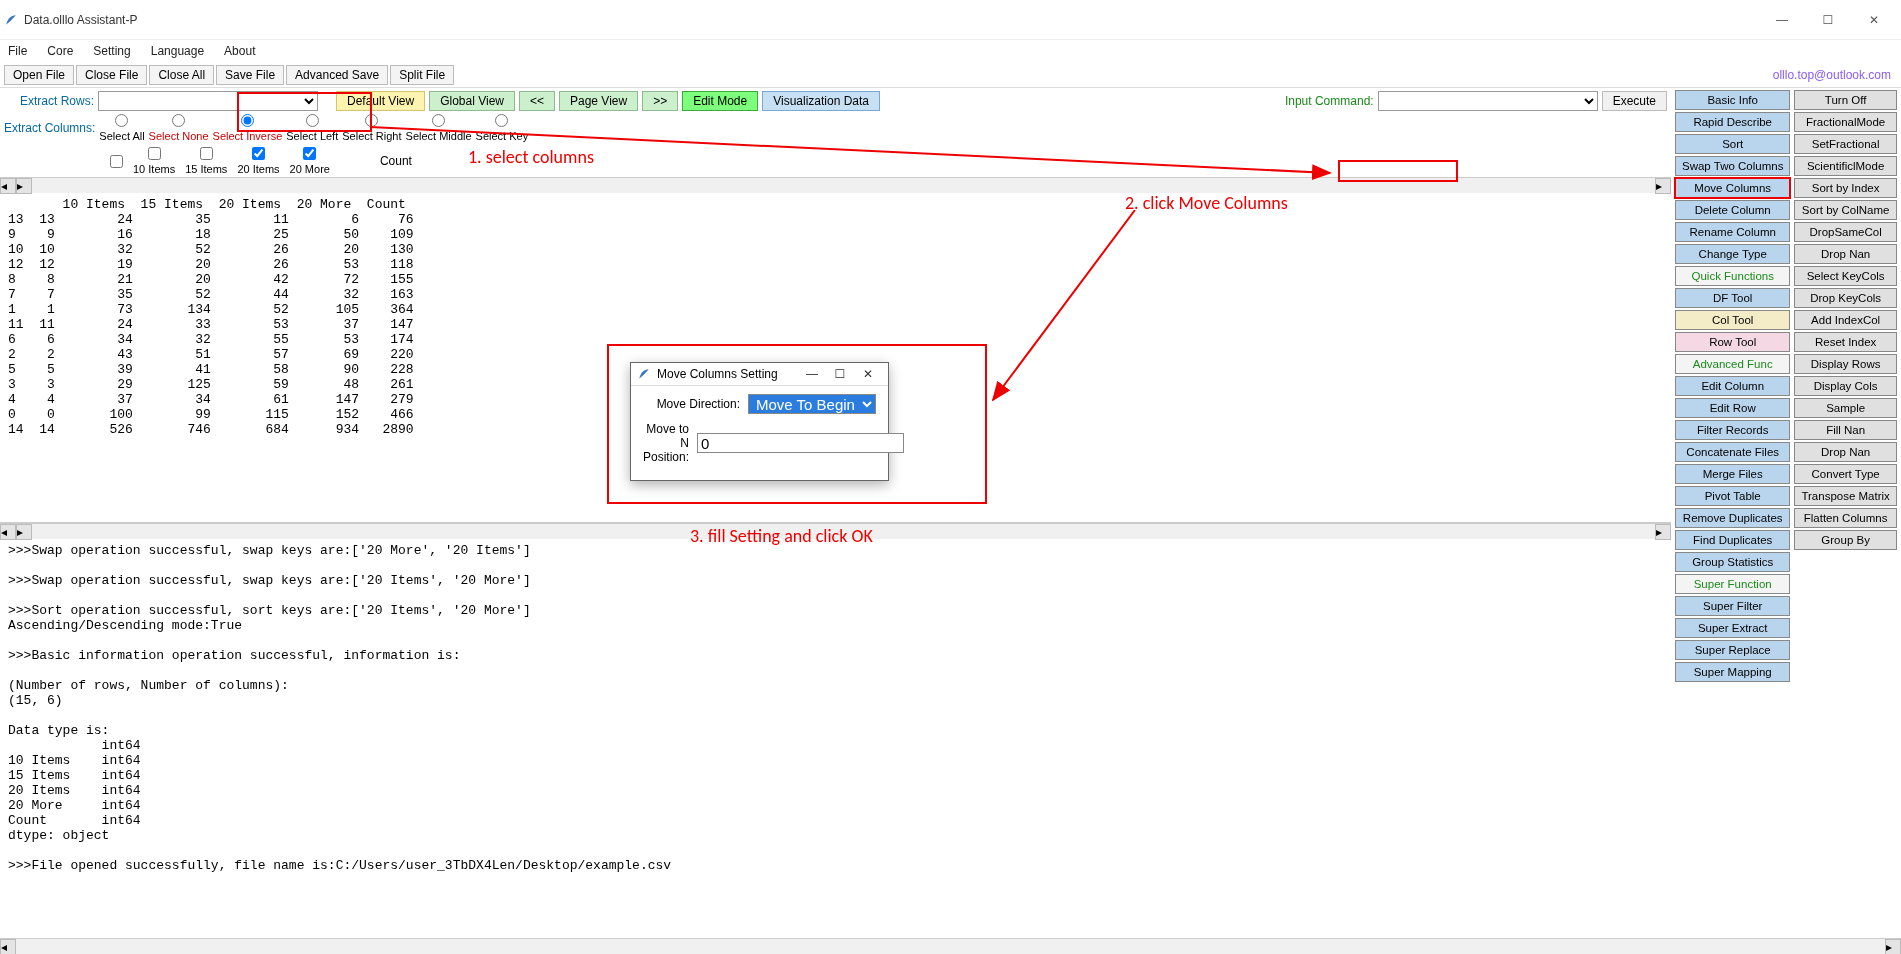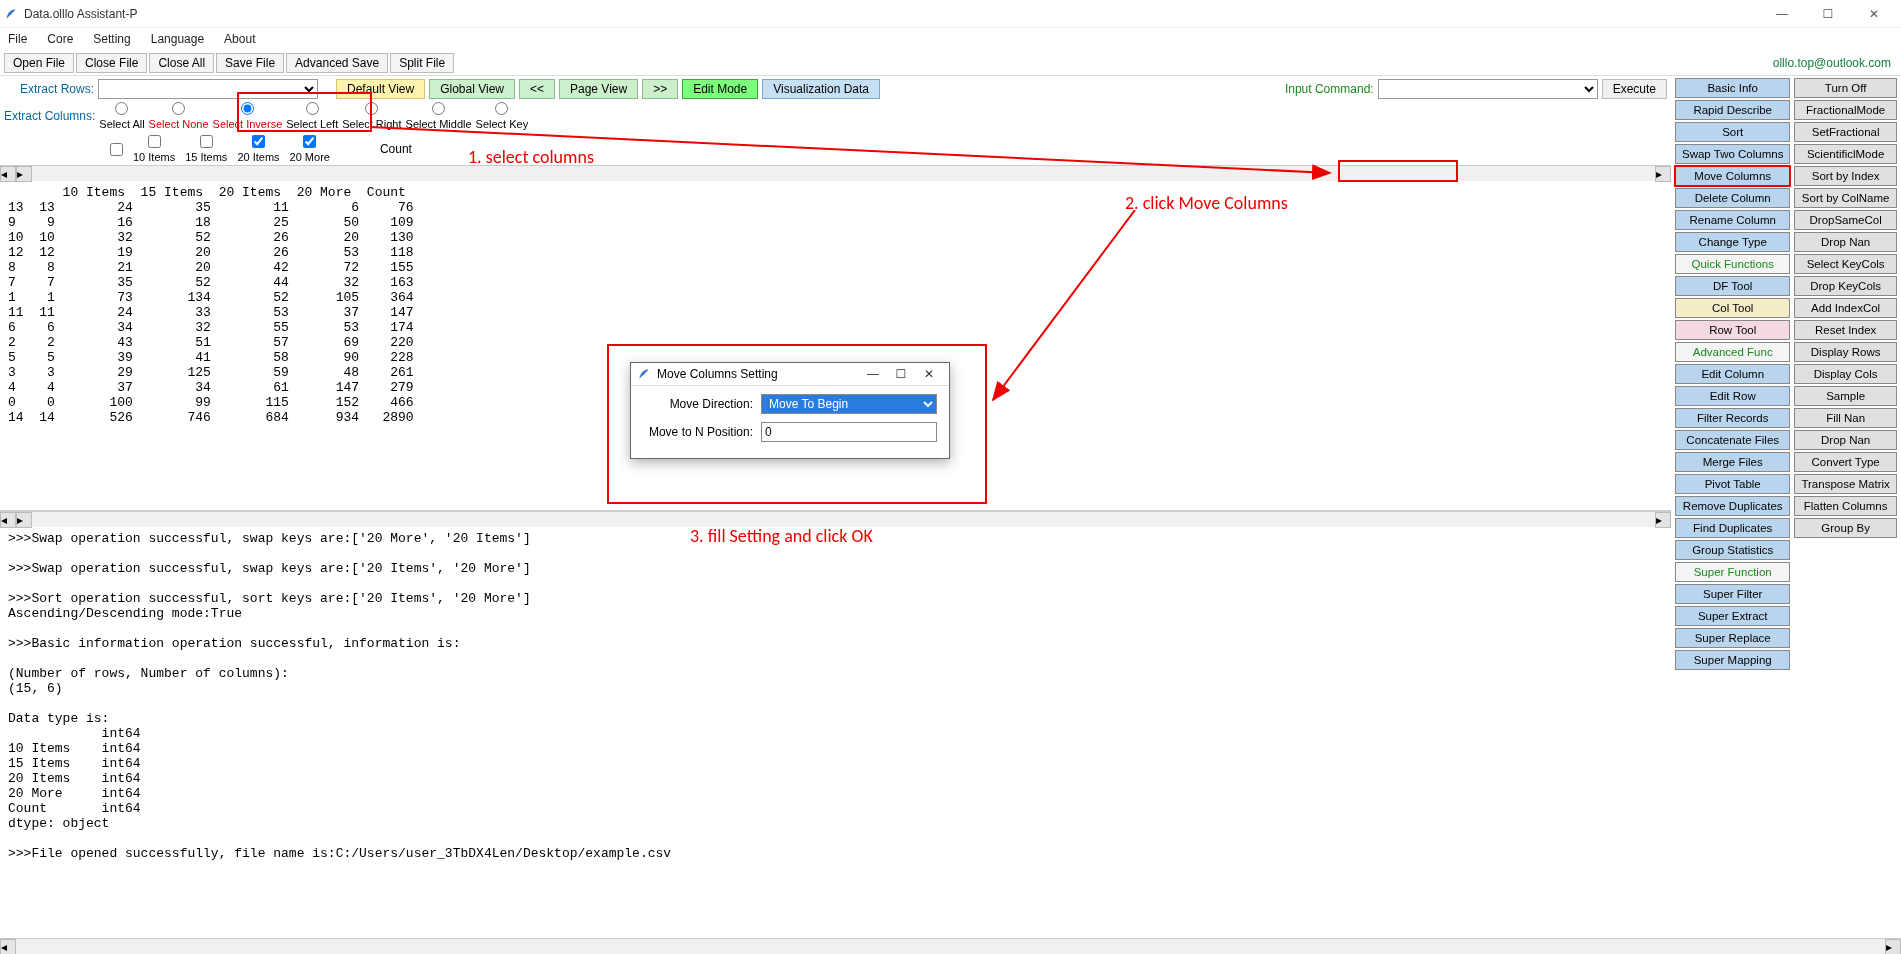--- a/index.html
+++ b/index.html
@@ -1,26 +1,26 @@
 <!DOCTYPE html>
 <html><head>
 <meta charset="utf-8">
 <style>
 * { box-sizing: border-box; font-family: "Segoe UI", Tahoma, sans-serif; }
 body { margin:0; padding:0; background:#fff; width:1901px; height:954px; overflow:hidden; position:relative; font-size:12px; }
-.titlebar { display:flex; align-items:center; height:28px; padding:0 4px; background:#fff; border-bottom:1px solid #eee; }
+.titlebar { display:flex; align-items:center; height:40px; padding:0 4px; background:#fff; border-bottom:1px solid #eee; }
 .titlebar .feather { width:14px; height:14px; margin-right:6px; }
 .titlebar .title { font-size:12px; color:#333; flex:0 0 auto; }
 .titlebar .spacer { flex:1; }
 .titlebar .winbtn { width:46px; height:28px; display:flex; align-items:center; justify-content:center; color:#555; }
 .menubar { display:flex; align-items:center; height:22px; padding:0 4px; gap:12px; font-size:12px; color:#222; }
 .menubar span { padding:0 4px; }
 .toolbar { display:flex; align-items:center; height:26px; padding:2px 4px; gap:2px; border-bottom:1px solid #ddd; }
 .tbtn { border:1px solid #bbb; background:#f4f4f4; padding:2px 8px; font-size:12px; cursor:pointer; }
-.toolbar .right-email { margin-left:auto; color:#15803d; padding-right:6px; }
+.toolbar .right-email { margin-left:auto; color:#8b5cf6; padding-right:6px; }
 .body-row { display:flex; height:calc(100% - 28px - 22px - 26px - 16px); }
 .left-files { width:105px; background:#fff; border-right:1px solid #ddd; }
 .file-tab { background:#2a7cdf; color:#fff; font-size:11px; padding:2px 4px; }
 .main-col { flex:1; display:flex; flex-direction:column; min-width:0; }
 .cmdrow { display:flex; align-items:center; gap:4px; padding:3px 4px; }
 .red-label { color:#0369a1; font-size:12px; min-width:90px; text-align:right; }
 .combo { border:1px solid #999; height:20px; background:#fff; flex:0 0 220px; }
 .combo.wide { flex:0 0 220px; }
 .vbtn { border:1px solid #8fb98f; background:#ccf0cc; padding:2px 10px; font-size:12px; }
 .vbtn.yellow { background:#fff3b0; border-color:#d6c56a; }
@@ -40,29 +40,29 @@
 .pbtn { border:1px solid #888; padding:3px 6px; font-size:11.5px; text-align:center; min-width:100px; cursor:pointer; }
 .pbtn.blue { background:#b9d5ee; }
 .pbtn.pink { background:#f4d9e4; }
 .pbtn.yellow { background:#f4ecc7; }
 .pbtn.grey { background:#e0e0e0; }
 .pbtn.green-txt { background:#f4f4f4; color:#1a8a1a; }
 .pbtn.highlight { outline:2px solid #e00; outline-offset:-1px; }
 .bottom-scroll { position:absolute; bottom:0; left:0; right:0; height:16px; background:#f0f0f0; border-top:1px solid #ccc; }
 .bottom-scroll .arrow { width:16px; height:16px; border:1px solid #bbb; background:#e4e4e4; position:absolute; }
 
-.dialog { position:absolute; width:320px; background:#fff; border:1px solid #666; box-shadow:0 4px 12px rgba(0,0,0,.3); }
+.dialog { position:absolute; width:259px; background:#fff; border:1px solid #666; box-shadow:0 4px 12px rgba(0,0,0,.3); }
 .dlg-title { display:flex; align-items:center; padding:4px 6px; background:#fff; border-bottom:1px solid #ddd; }
 .dlg-title .feather { width:14px; height:14px; margin-right:6px; }
 .dlg-title .spacer { flex:1; }
 .dlg-title .wbtn { width:28px; text-align:center; color:#333; }
 .dlg-body { padding:8px 12px; font-size:12px; }
 .dlg-row { display:flex; align-items:center; margin-bottom:8px; gap:8px; }
 .dlg-row label { width:110px; text-align:right; }
-.dlg-row input, .dlg-row select { flex:1; border:1px solid #888; height:20px; font-size:12px; padding:0 3px; }
+.dlg-row input, .dlg-row select { flex:1; border:1px solid #888; height:20px; font-size:15px; padding:0 3px; }
 .dlg-row select.sel-hl { background:#2a7cdf; color:#fff; }
 .dlg-actions { display:flex; justify-content:space-between; padding:4px 10px 10px; }
 .dlg-actions button { width:70px; height:22px; border:1px solid #999; background:#f0f0f0; }
 
 .red-box.dlg { left:607px; top:344px; width:380px; height:160px; }
 
 svg.arrow-line { position:absolute; pointer-events:none; }
 input[type=checkbox],input[type=radio]{ margin:0; }
 </style>
 </head>

